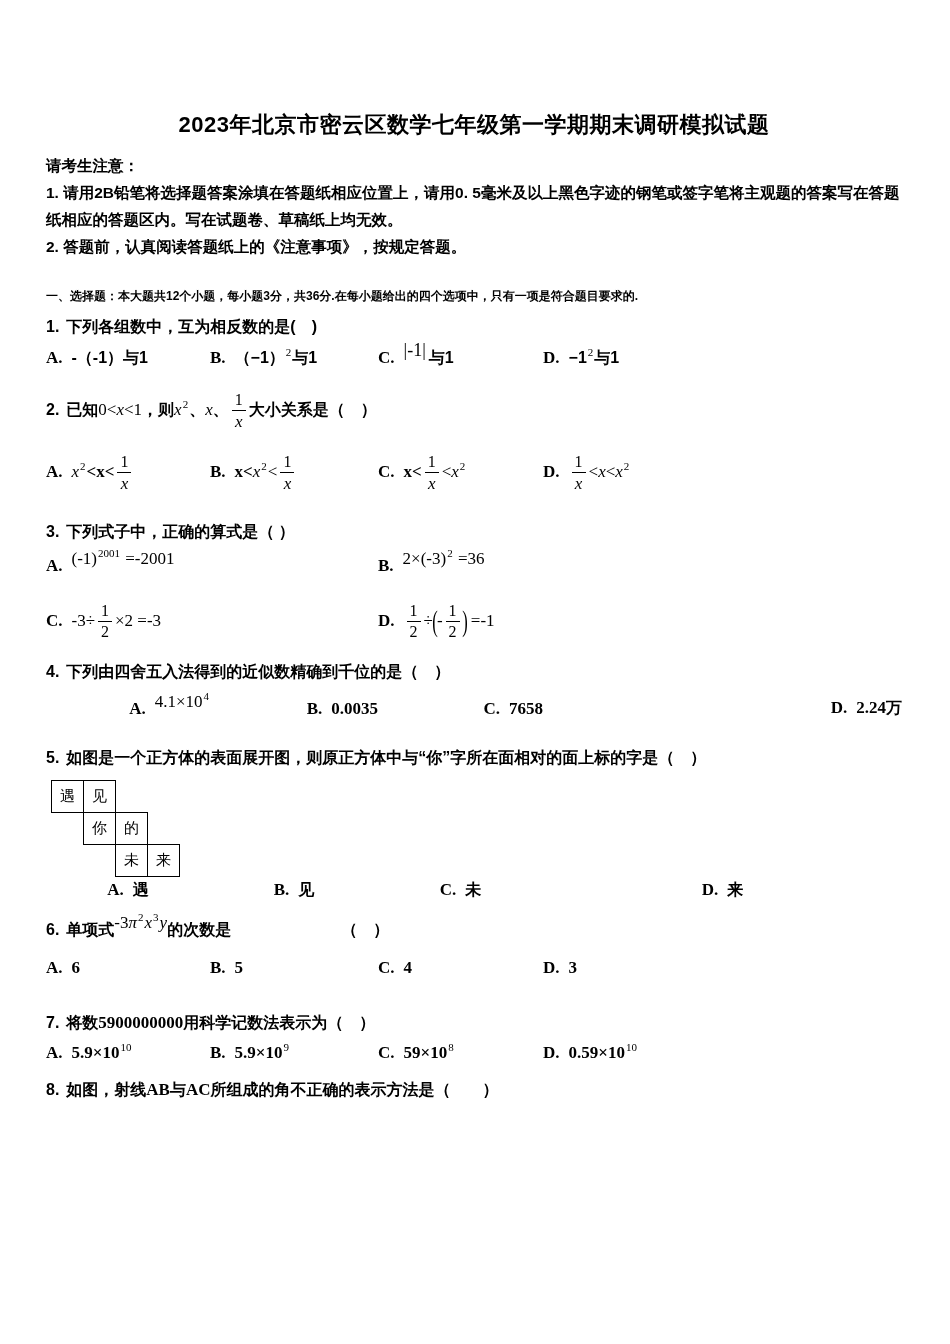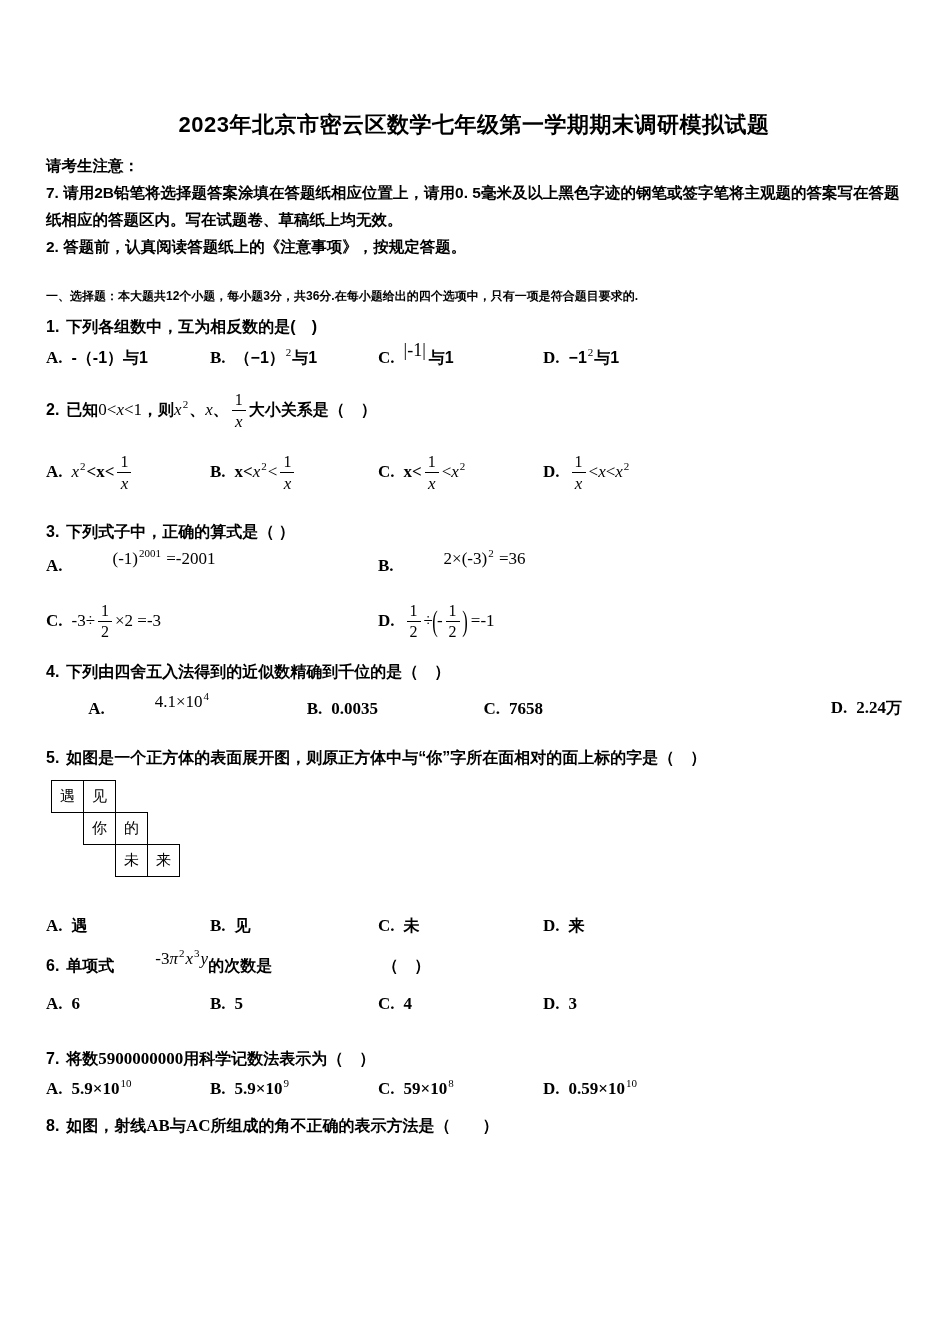--- a/index.html
+++ b/index.html
@@ -63,21 +63,21 @@
     font-size:18px;margin-right:3px;
   }
   .mbp{
     display:inline-block;
     font-family:"Liberation Serif",serif;font-weight:400;
     font-size:30px;line-height:1;
     vertical-align:middle;
     transform:scaleX(0.55);
     margin:0 -3px;
   }
-  .mrg{display:inline-block;position:relative;top:-7px;margin-left:41px;}
+  .mrg{display:inline-block;position:relative;top:-7px;}
   .mgap{display:inline-block;}
   
   .net{position:relative;margin:10px 0 0 5px;height:100px;}
   .net-cell{
     position:absolute;
     width:33px;height:33px;
     box-sizing:border-box;
     border:1.3px solid #000;
     display:flex;align-items:center;justify-content:center;
     font-size:15px;font-weight:400;
@@ -86,21 +86,21 @@
 </style>
 </head>
 <body>
 
 <div class="page">
 
   <h1 class="title">2023年北京市密云区数学七年级第一学期期末调研模拟试题</h1>
 
   <div class="notice">
     <p>请考生注意：</p>
-    <p>7. 请用2B铅笔将选择题答案涂填在答题纸相应位置上，请用0. 5毫米及以上黑色字迹的钢笔或签字笔将主观题的答案写在答题纸相应的答题区内。写在试题卷、草稿纸上均无效。</p>
+    <p>1. 请用2B铅笔将选择题答案涂填在答题纸相应位置上，请用0. 5毫米及以上黑色字迹的钢笔或签字笔将主观题的答案写在答题纸相应的答题区内。写在试题卷、草稿纸上均无效。</p>
     <p>2. 答题前，认真阅读答题纸上的《注意事项》，按规定答题。</p>
   </div>
 
   <p class="section">一、选择题：本大题共12个小题，每小题3分，共36分.在每小题给出的四个选项中，只有一项是符合题目要求的.</p>
 
   <div class="q" style="margin-top:5px;">
     <div class="stem"><span class="qnum">1.</span><span><span class="mt">下列各组数中，互为相反数的是(　)</span></span></div>
     <div class="opts cols4" style="margin-top:8px;">
         <span class="opt"><b class="olabel">A.</b><span class="omath"><span class="mt">-（-1）与1</span></span></span>
         <span class="opt"><b class="olabel">B.</b><span class="omath"><span class="mt">（−1）</span><span class="msup">2</span><span class="mt">与1</span></span></span>
@@ -142,21 +142,21 @@
   <div class="q" style="margin-top:26px;">
     <div class="stem"><span class="qnum">5.</span><span><span class="mt">如图是一个正方体的表面展开图，则原正方体中与“你”字所在面相对的面上标的字是（　）</span></span></div>
     <div class="net">
         <div class="net-cell" style="left: 0px; top: 0px;">遇</div>
         <div class="net-cell" style="left: 32px; top: 0px;">见</div>
         <div class="net-cell" style="left: 32px; top: 32px;">你</div>
         <div class="net-cell" style="left: 64px; top: 32px;">的</div>
         <div class="net-cell" style="left: 64px; top: 64px;">未</div>
         <div class="net-cell" style="left: 96px; top: 64px;">来</div>
       </div>
-    <div class="opts cols4" style="margin-top:36px;">
+    <div class="opts cols4" style="text-align:center;">
         <span class="opt"><b class="olabel">A.</b><span class="omath"><span class="mt">遇</span></span></span>
         <span class="opt"><b class="olabel">B.</b><span class="omath"><span class="mt">见</span></span></span>
         <span class="opt"><b class="olabel">C.</b><span class="omath"><span class="mt">未</span></span></span>
         <span class="opt"><b class="olabel">D.</b><span class="omath"><span class="mt">来</span></span></span>
       </div>
   </div>
 
   <div class="q" style="margin-top:16px;">
     <div class="stem"><span class="qnum">6.</span><span><span class="mt">单项式</span><span class="mrg"><span class="mm">-3</span><span class="mi">π</span><span class="msup">2</span><span class="mi">x</span><span class="msup">3</span><span class="mi">y</span></span><span class="mt">的次数是</span><span class="mgap" style="width: 110px;"></span><span class="mt">（　）</span></span></div>
     <div class="opts cols4" style="margin-top:14px;">

